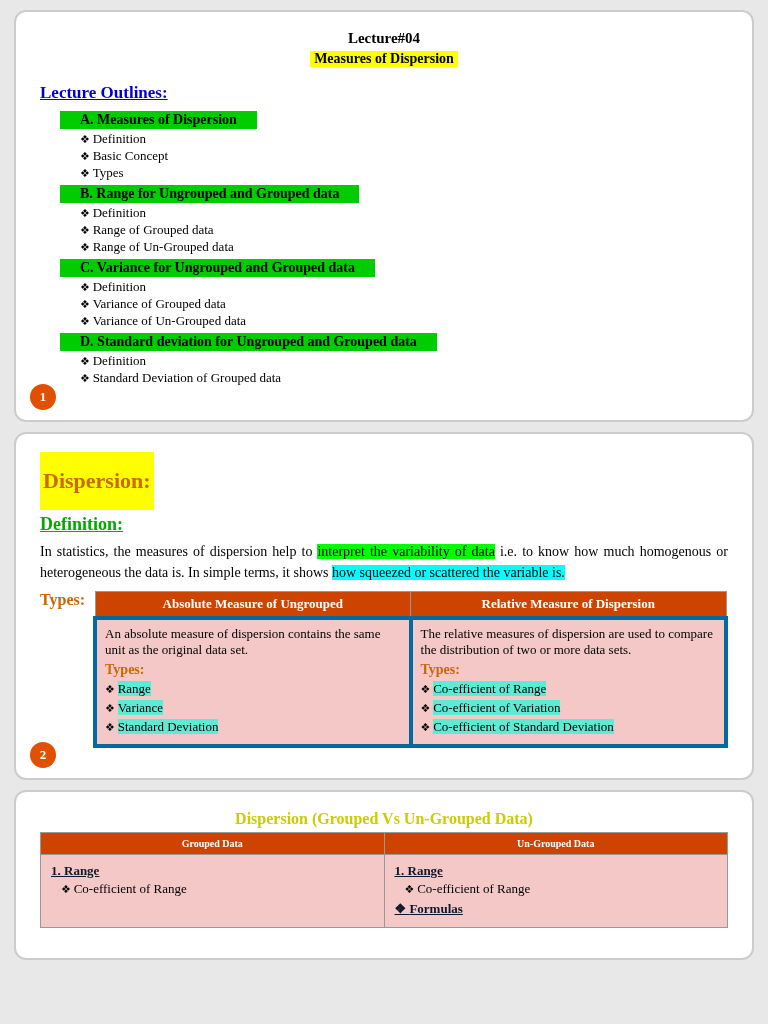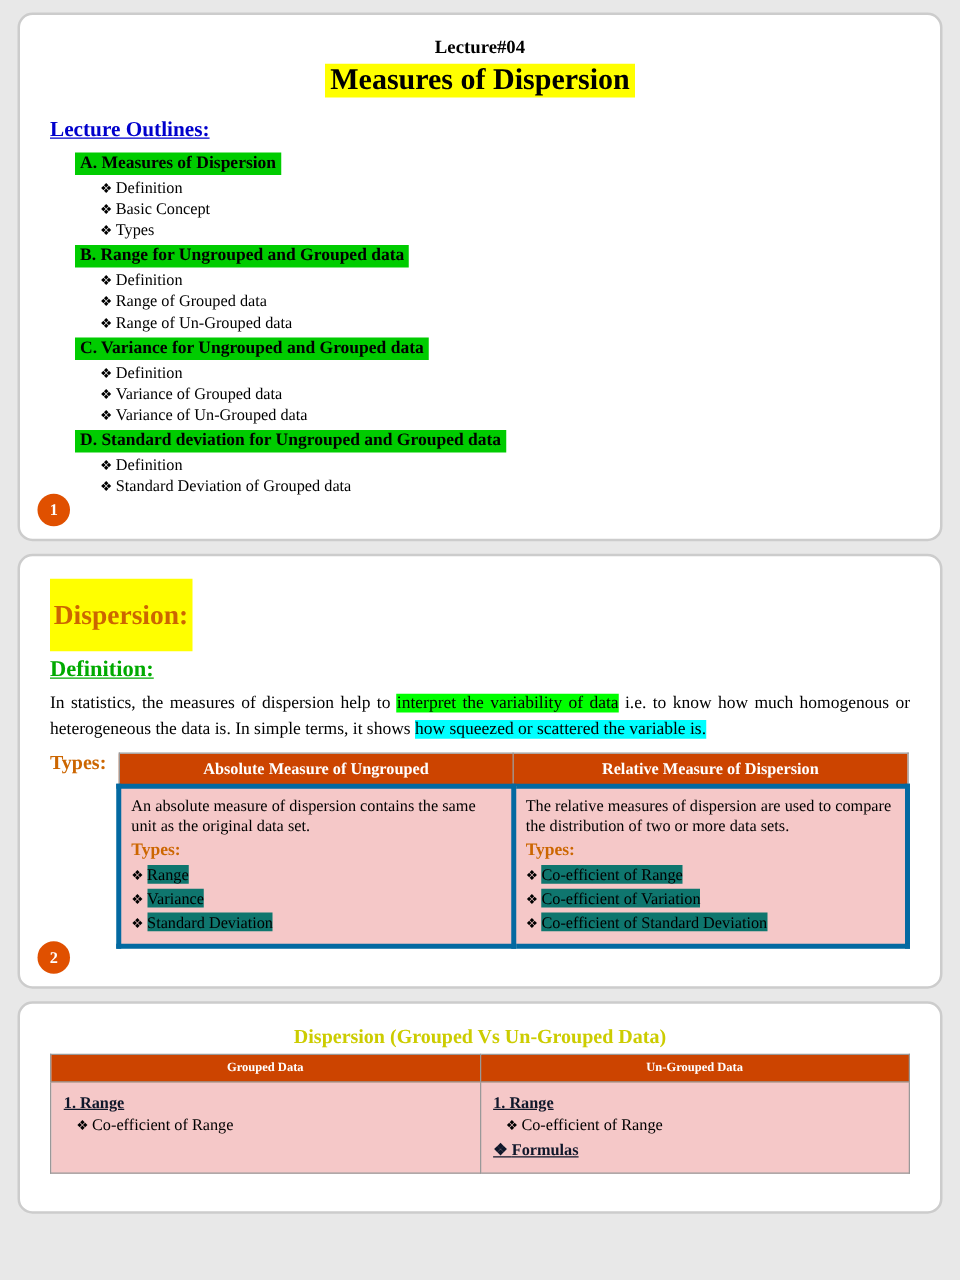--- a/index.html
+++ b/index.html
@@ -39,21 +39,21 @@
     
     .slide1-title {
       text-align: center;
       font-size: 15px;
       font-weight: bold;
       color: #000;
       margin-bottom: 2px;
     }
     .slide1-subtitle {
       text-align: center;
-      font-size: 24px;
+      font-size: 14px;
       font-weight: bold;
       color: #000;
       background: yellow;
       display: inline-block;
       padding: 0 4px;
       margin: 0 auto 8px auto;
     }
     .slide1-subtitle-wrap {
       text-align: center;
       margin-bottom: 8px;
@@ -67,21 +67,21 @@
     }
     .outline-section {
       margin-left: 20px;
       margin-bottom: 4px;
     }
     .outline-heading {
       background: #00cc00;
       color: black;
       font-weight: bold;
       font-size: 14px;
-      padding: 1px 4px;
+      padding: 1px 20px;
       display: inline-block;
       margin-bottom: 2px;
     }
     .outline-items {
       margin-left: 20px;
       list-style: none;
     }
     .outline-items li {
       font-size: 13px;
       color: #000;
@@ -168,21 +168,21 @@
       padding: 0;
     }
     .types-inner-list li {
       margin-bottom: 3px;
     }
     .types-inner-list li::before {
       content: "❖ ";
       font-size: 11px;
     }
     .cyan-highlight {
-      background: #0f766e;
+      background: #5eead4;
       display: inline;
     }
 
     
     .slide3-title {
       text-align: center;
       font-size: 16px;
       font-weight: bold;
       color: #cccc00;
       margin-bottom: 4px;

